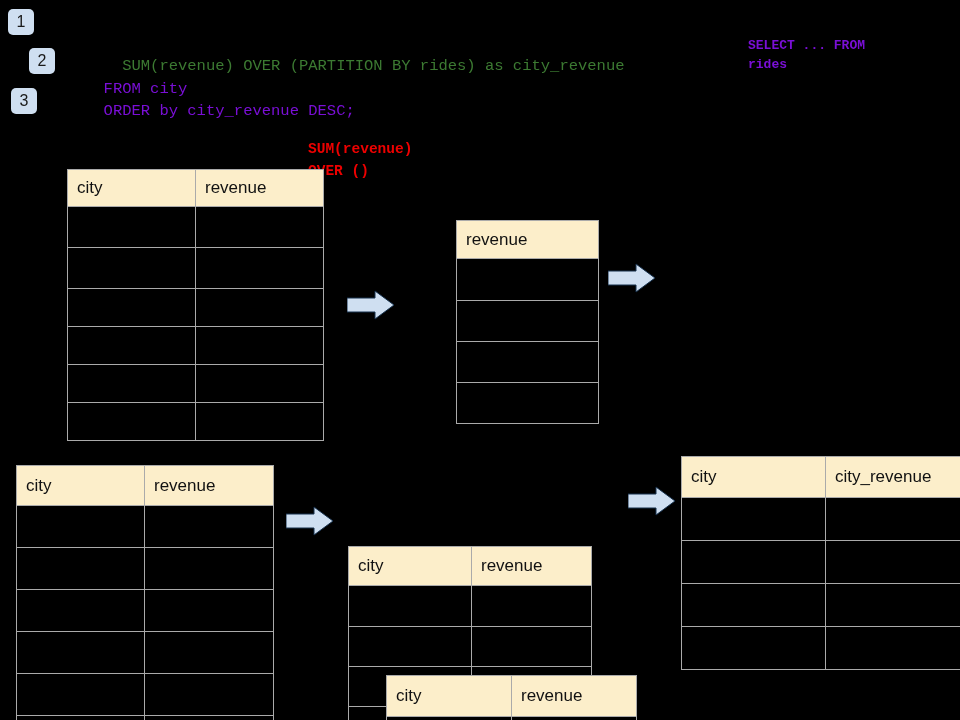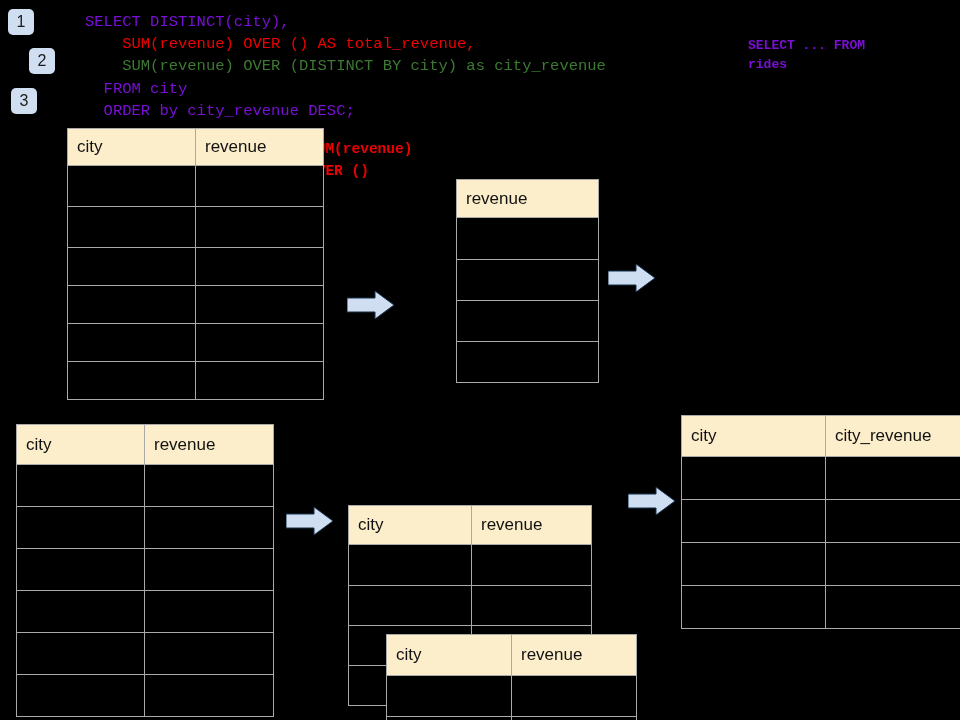--- a/index.html
+++ b/index.html
@@ -59,20 +59,21 @@
   .a-red   { color: #ee0000; }
   .a-green { color: #3c7a32; }
   .a-purple{ color: #7a0fd6; }
 
   
   .tbl {
     position: absolute;
     border-collapse: collapse;
     table-layout: fixed;
     background: transparent;
+    margin-top: 41px;
   }
   .tbl td {
     border: 1px solid #aaaaaa;
     padding: 0;
     background: #000000;
   }
   .tbl td.hdr {
     background: #fceeca;
     color: #111111;
     font-family: "Liberation Sans", sans-serif;
@@ -89,23 +90,21 @@
 </style>
 </head>
 <body>
 
 <div id="stage">
 
   <div class="badge" style="left:8px;  top:9px;">1</div>
   <div class="badge" style="left:29px; top:48px;">2</div>
   <div class="badge" style="left:11px; top:88px;">3</div>
 
-  <div class="code c-purple" style="left:85px; top:12px;">SELECT DISTINCT(city),</div>
-  <div class="code c-red" style="left:85px; top:34px;">    SUM(revenue) OVER () AS total_revenue,</div>
-  <div class="code c-green" style="left:85px; top:56px;">    SUM(revenue) OVER (DISTINCT BY city) as city_revenue</div>
+  <div class="code c-green" style="left:85px; top:56px;">    SUM(revenue) OVER (PARTITION BY rides) as city_revenue</div>
   <div class="code c-purple" style="left:85px; top:79px;">  FROM city</div>
   <div class="code c-purple" style="left:85px; top:101px;">  ORDER by city_revenue DESC;</div>
 
   <div class="annot small a-purple" style="left:748px; top:36px;">SELECT ... FROM
 rides</div>
 
   <div class="annot a-red" style="left:308px; top:138px;">SUM(revenue)
 OVER ()</div>
 
 

